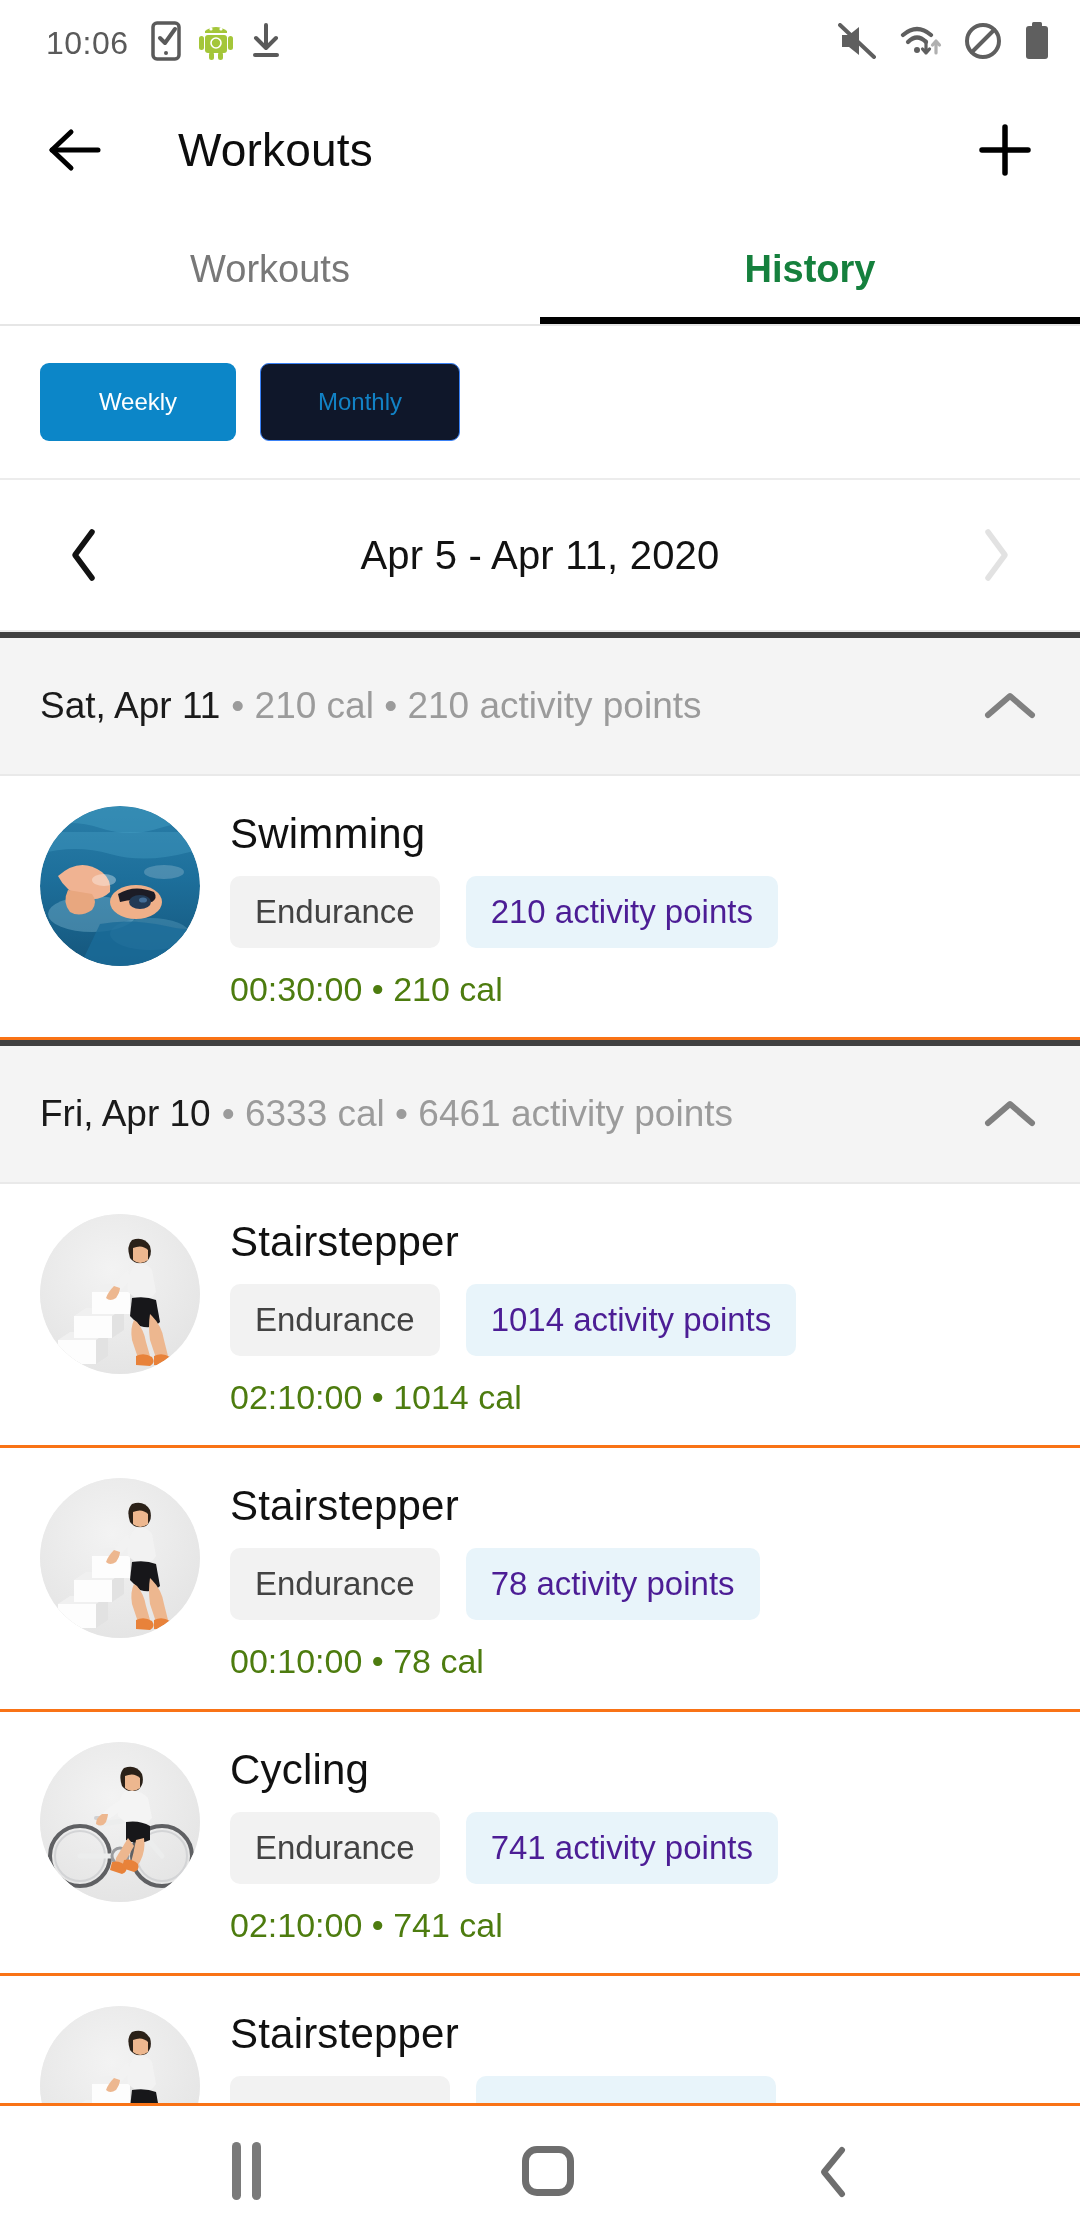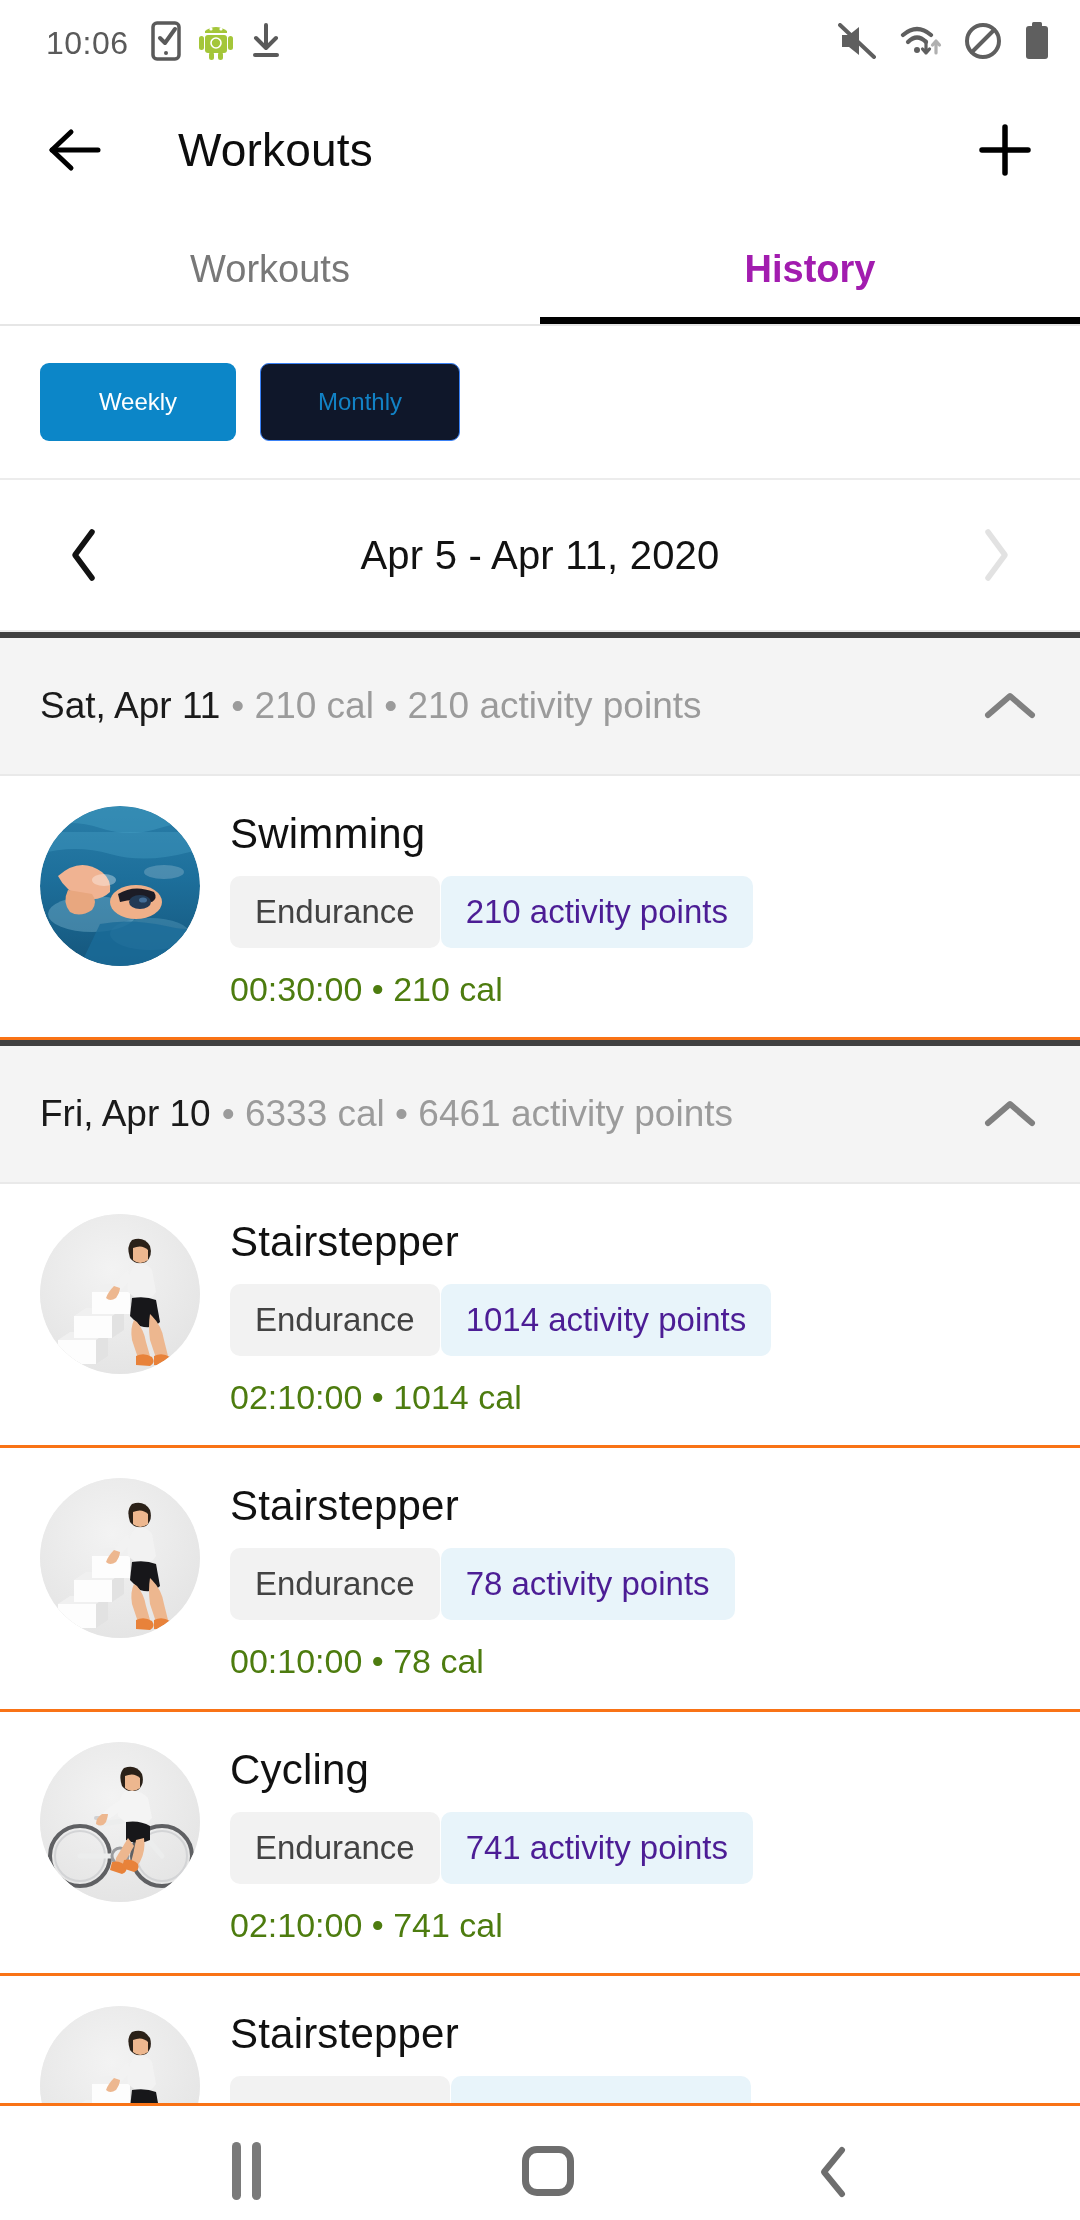--- a/index.html
+++ b/index.html
@@ -34,21 +34,21 @@
   .appbar-spacer{ flex:1; }
   .icon-btn{ display:flex; align-items:center; justify-content:center;
              width:62px; height:62px; }
 
   
   .tabs{ display:flex; height:110px; background:#fff; position:relative; }
   .tab{
     flex:1; display:flex; align-items:center; justify-content:center;
     font-size:38px; color:#787878;
   }
-  .tab.active{ color:#a21caf; font-weight:bold; }
+  .tab.active{ color:#15803d; font-weight:bold; }
   .tab-indicator{
     position:absolute; bottom:0; left:540px; width:540px; height:7px; background:#000;
   }
   .tabs-divider{ height:2px; background:#e6e6e6; }
 
   
   .period-row{
     height:154px; display:flex; align-items:center; padding-left:40px;
     background:#fff; border-bottom:2px solid #ececec;
   }
@@ -87,21 +87,21 @@
     display:flex; padding:30px 40px 28px 40px; background:#fff;
     border-bottom:3px solid #f97316; align-items:flex-start;
   }
   .avatar{
     width:160px; height:160px; border-radius:50%; overflow:hidden;
     flex:0 0 160px; background:#ededed;
   }
   .avatar svg{ display:block; width:160px; height:160px; }
   .w-body{ margin-left:30px; flex:1; padding-top:4px; }
   .w-name{ font-size:42px; color:#111; letter-spacing:.2px; }
-  .w-chips{ display:flex; gap:1px; margin-top:18px; }
+  .w-chips{ display:flex; gap:26px; margin-top:18px; }
   .chip{
     height:72px; border-radius:10px; display:inline-flex; align-items:center;
     padding:0 25px; font-size:33px;
   }
   .chip.kind{ background:#f2f2f2; color:#434343; }
   .chip.points{ background:#e8f4fa; color:#4c1d95; }
   .w-sub{ font-size:34px; color:#4d7c0f; margin-top:22px; }
 
   
   .navbar-overlay{

